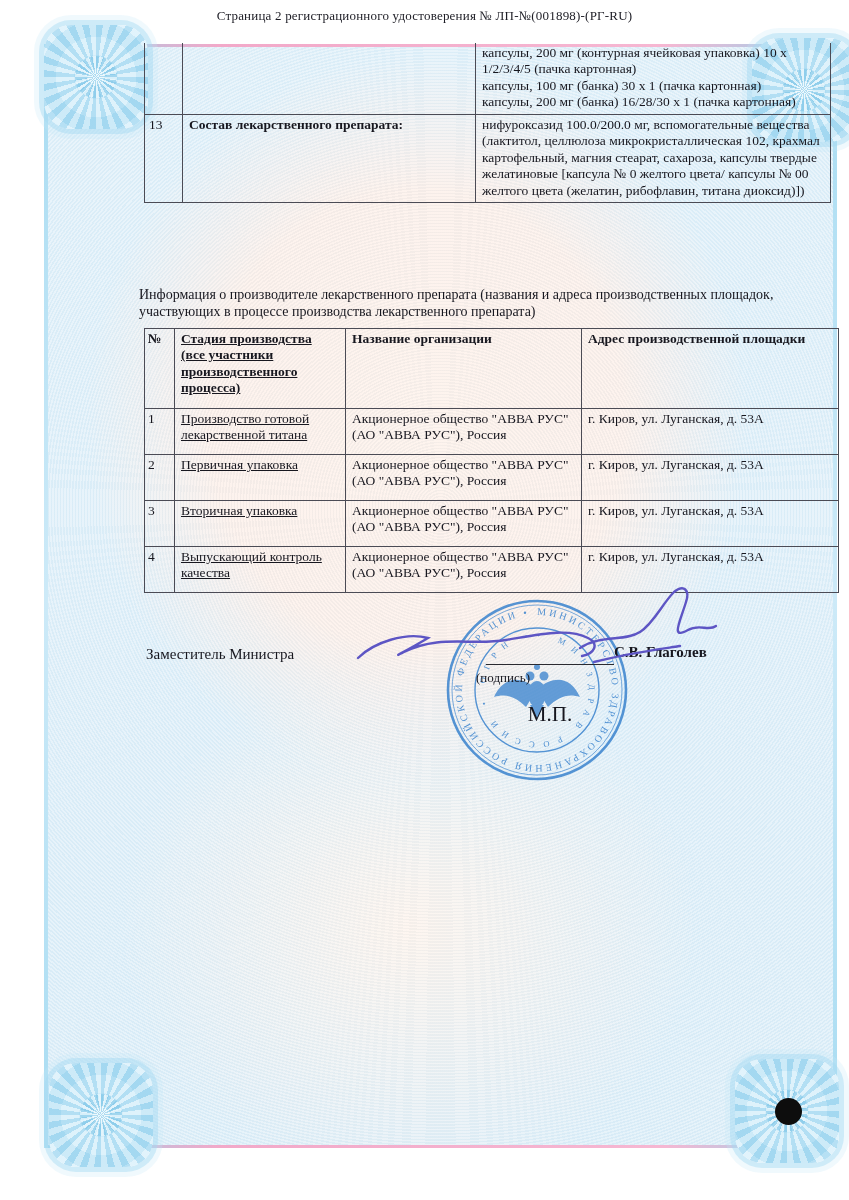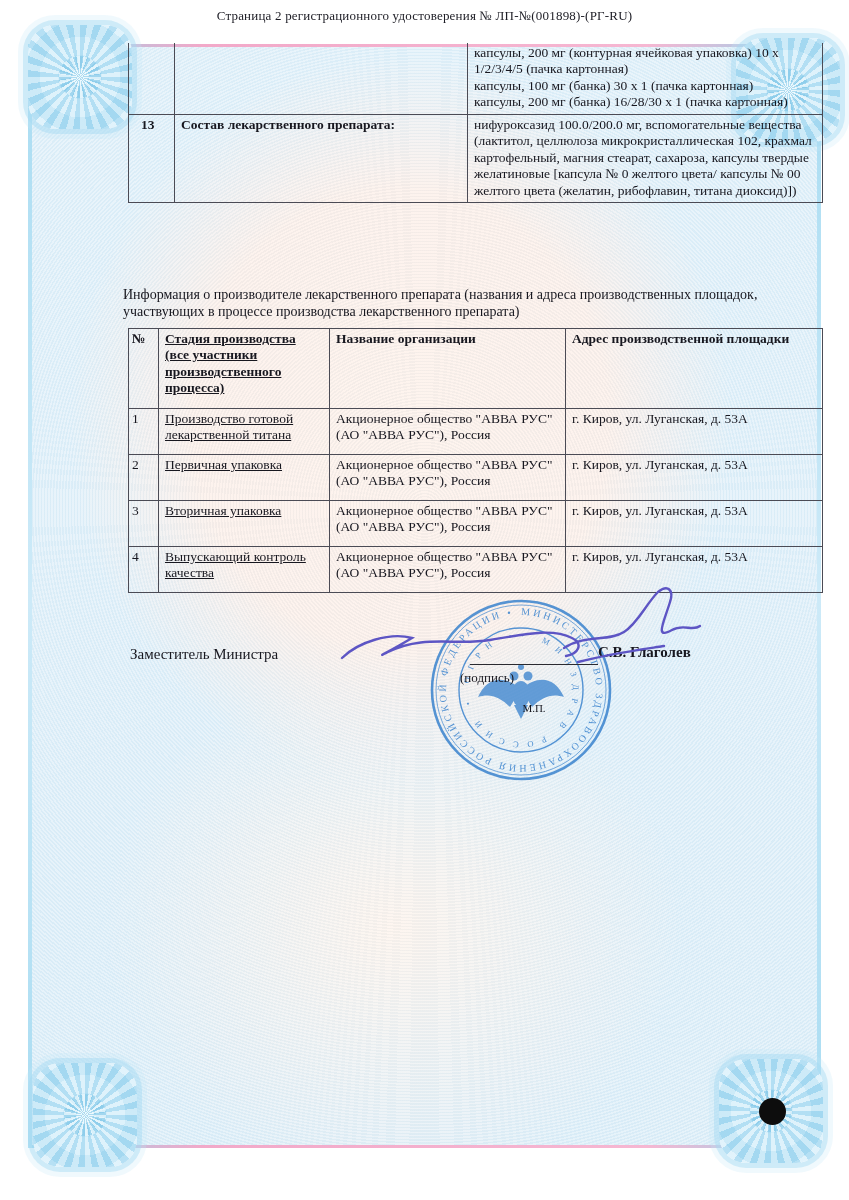--- a/index.html
+++ b/index.html
@@ -7,21 +7,21 @@
     width:849px;height:1200px;position:relative;background:#ffffff;
     font-family:"Liberation Serif","DejaVu Serif",serif;color:#17171f;
     overflow:hidden;
   }
   .page-header{
     position:absolute;top:8px;left:0;width:849px;text-align:center;
     font-size:13px;letter-spacing:.2px;color:#1c1c24;
   }
   
   .cert{
-    position:absolute;left:28px;top:44px;width:793px;height:1104px;
+    position:absolute;left:44px;top:44px;width:793px;height:1104px;
     background:
       repeating-radial-gradient(circle at 50% 42%, rgba(255,255,255,.28) 0 1.5px, rgba(176,214,236,.10) 1.5px 3px),
       radial-gradient(ellipse 58% 46% at 47% 34%, #fdf0e8 0%, #fceee7 45%, rgba(252,238,231,0) 72%),
       radial-gradient(ellipse 52% 34% at 46% 80%, #fdf2ea 0%, rgba(253,242,234,0) 70%),
       linear-gradient(#e0f0f9,#ddeef8);
     box-shadow:inset 0 0 0 2px #c2e4f4;
   }
   .edge-strip{position:absolute;left:0;width:793px;height:3px;
     background:linear-gradient(90deg,#8fd3ee 0%,#f2a9c9 22%,#f6b7d2 78%,#8fd3ee 100%);}
   .edge-top{top:0;} .edge-bottom{bottom:0;}
@@ -41,21 +41,21 @@
     background:repeating-conic-gradient(rgba(120,195,230,.55) 0 10deg, rgba(235,248,253,.7) 10deg 20deg);}
   .rosette-tl{left:0;top:-19px;}
   .rosette-tr{left:708px;top:-6px;}
   .rosette-bl{left:5px;top:1019px;}
   .rosette-br{left:691px;top:1015px;}
   .punch-hole{position:absolute;left:731px;top:1054px;width:27px;height:27px;border-radius:50%;background:#0d0d0d;}
   
   table{border-collapse:collapse;table-layout:fixed;font-size:13.5px;line-height:1.22;color:#17171f;}
   td,th{border:1px solid #4b4b55;vertical-align:top;padding:2px 6px 3px 6px;text-align:left;}
   .t1{position:absolute;left:100px;top:-1px;width:649px;}
-  .t1 td.num{width:27px;font-weight:bold;padding-left:12px;}
+  .t1 td.num{width:27px;font-weight:normal;padding-left:4px;}
   .t1 td.lbl{width:280px;font-weight:bold;margin-top:11px;}
   .t1 td.val{width:342px;}
   .t1 tr.no-top td{border-top:none;}
   .pre{white-space:pre-line;}
   .center-val{text-align:center;}
   .t2{position:absolute;left:100px;top:284px;width:649px;}
   .t2 th{font-weight:bold;}
   .t2 .c0{width:24px;padding-left:3px;padding-right:2px;}
   .t2 .c1{width:158px;text-decoration:underline;}
   .t2 .c2{width:223px;}
@@ -64,21 +64,21 @@
   .t2 tr.hdr th{height:74px;}
   .info{
     position:absolute;left:95px;top:243px;width:660px;text-align:left;
     font-size:14px;line-height:1.18;color:#17171f;
   }
   
   .sig-left-title{position:absolute;left:102px;top:602px;font-size:15px;font-weight:normal;}
   .sig-name{position:absolute;left:570px;top:600px;font-size:15px;font-weight:bold;}
   .sig-line{position:absolute;left:442px;top:600px;width:128px;height:20px;border-bottom:1.6px solid #2a2a30;}
   .sig-podpis{position:absolute;left:432px;top:626px;width:152px;font-size:13px;}
-  .sig-mp{position:absolute;left:432px;top:658px;width:148px;text-align:center;font-size:11px;}
+  .sig-mp{position:absolute;left:432px;top:658px;width:148px;text-align:center;font-size:21px;}
   .stamp{position:absolute;left:400px;top:553px;width:186px;height:186px;opacity:.88;}
   .ink{position:absolute;left:300px;top:540px;width:380px;height:110px;}
 </style>
 </head>
 <body>
 
 <div class="page-header">Страница 2  регистрационного удостоверения № ЛП-№(001898)-(РГ-RU)</div>
 
 <div class="cert">
   <div class="edge-strip edge-top"></div>

